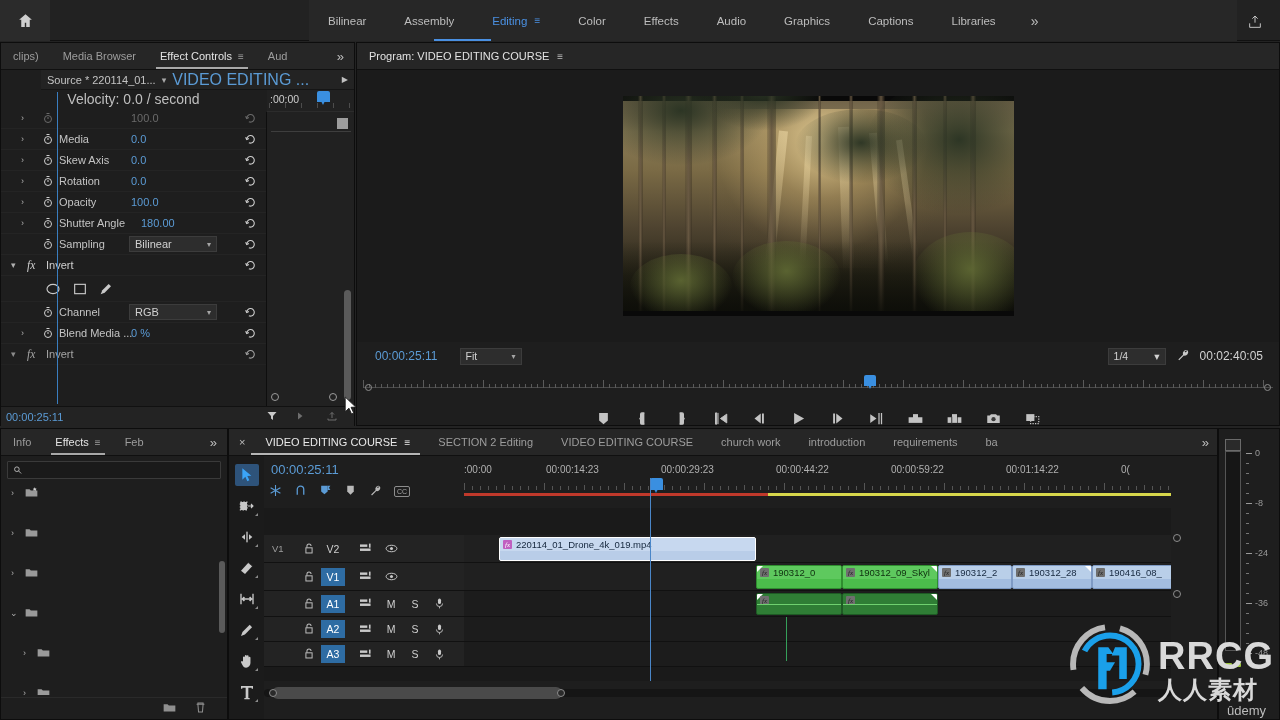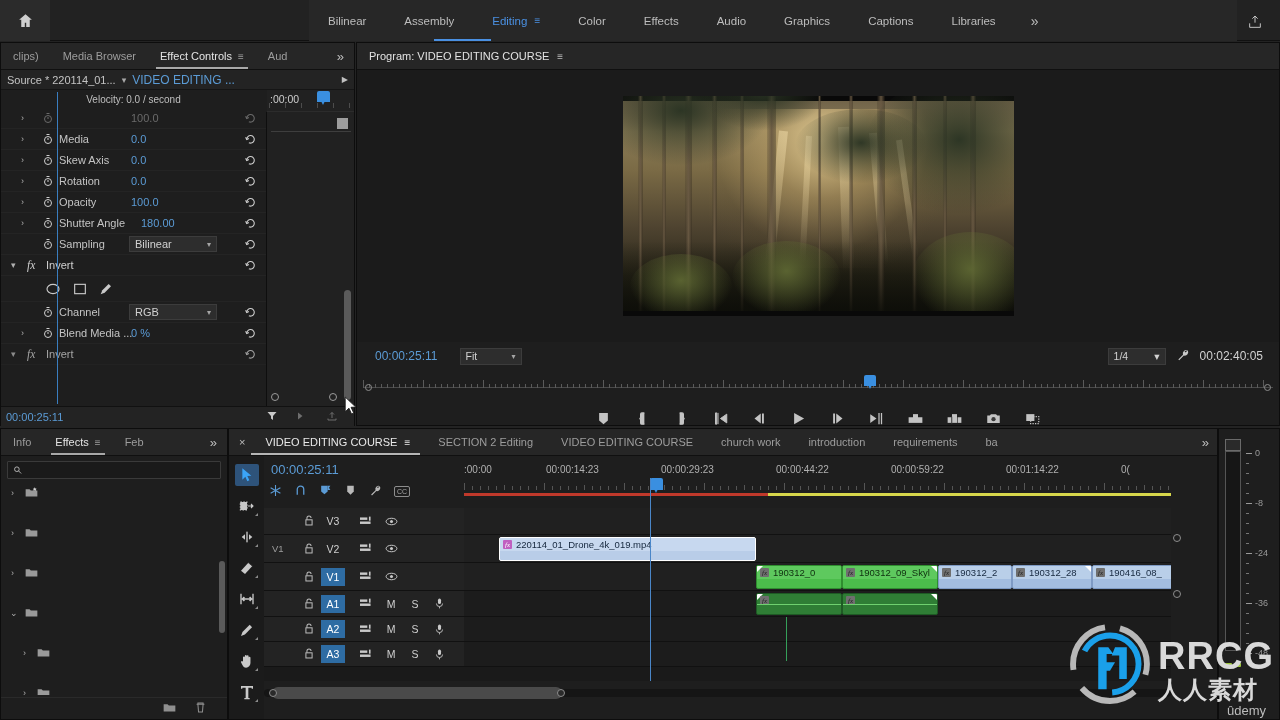--- a/index.html
+++ b/index.html
@@ -51,42 +51,42 @@
   .ptab.active { color:#e4e4e4; }
   .ptab.active:after {
     content:''; position:absolute; left:8px; right:8px; bottom:0; height:2px; background:#a8a8a8;
   }
   .ptab .hbg { font-size:10px; color:#9d9d9d; }
   .ptab-more{ margin-left:auto; padding:0 10px; font-size:13px;color:#bdbdbd;height:26px;display:flex;align-items:center;}
 
   .ec-body { position:relative; height:356px; background:#1e1e1e; overflow:hidden; }
   .ec-head {
     height:20px; display:flex; align-items:center; background:#232323;
-    border-bottom:1px solid #151515; padding-left:6px; gap:6px;
+    border-bottom:1px solid #151515; padding-left:6px; gap:6px;margin-left:40px;
   }
   .ec-src { font-size:11px; color:#c4c4c4; }
   .ec-chev { font-size:9px; color:#a8a8a8; }
-  .ec-seq { font-size:12px; color:#5b9bd5; }
+  .ec-seq { font-size:16px; color:#5b9bd5; }
   .ec-tri { font-size:8px; color:#c0c0c0; margin-left:auto; margin-right:6px;}
   .ec-divider { position:absolute; left:265px; top:42px; width:1px; height:314px; background:#0e0e0e;}
 
   .ec-left { position:absolute; left:0; top:20px; width:265px; bottom:0; }
   .ec-right { position:absolute; left:266px; top:20px; right:0; bottom:0; background:#212121;}
   .ec-ruler { height:22px; position:relative; border-bottom:1px solid #2c2c2c;}
   .ec-ruler-label{ position:absolute; left:3px; top:3px; font-size:10.5px;color:#cdcdcd;}
   .ec-ticks { position:absolute; left:0; bottom:3px; width:100%; height:7px;}
   .ec-ticks i { position:absolute; bottom:0; width:1px; height:5px; background:#4c4c4c;}
   .ec-playhead { position:absolute; left:50px; top:1px; width:13px; height:11px; background:#3a8fe0; border-radius:2px 2px 0 0;}
   .ec-playhead:after{content:'';position:absolute;left:4px;top:10px;border-left:2.5px solid transparent;border-right:2.5px solid transparent;border-top:4px solid #3a8fe0;}
   .ec-playline { position:absolute; left:56px; top:22px; width:1px; bottom:22px; background:#3a7ec0;}
   .ec-vscroll { position:absolute; right:3px; top:200px; width:7px; height:110px; background:#5a5a5a; border-radius:4px;}
 
   .ec-velocity {
     height:18px; display:flex; align-items:center; justify-content:center;
-    font-size:10px; color:#bfbfbf; position:relative;
+    font-size:14px; color:#bfbfbf; position:relative;
   }
   .ec-vel-box{ position:absolute; right:6px; top:4px; width:11px;height:11px;background:#9d9d9d;}
   .ec-val-line { height:18px; position:relative; }
   .ec-val-line .v { position:absolute; right:9px; top:2px; font-size:10.5px; color:#5b9bd5;}
   .ec-vel-tickline{position:absolute;left:270px;top:61px;width:80px;height:1px;background:#3e3e3e;}
 
   .prop-row {
     height:21px; display:flex; align-items:center; position:relative;
     border-bottom:1px solid #242424; padding-left:18px; gap:0;
   }
@@ -1180,43 +1180,20 @@
       </div>
       <div class="tr-bar">
         <div class="tr-red" style="left:0;width:304px"></div>
         <div class="tr-yellow" style="left:304px;right:0"></div>
       </div>
       <div class="tr-ph" style="left:186px"></div>
     </div>
 
     <div class="tl-tracks">
 
-      <div class="track vid" style="top:0;height:27px">
-        <div class="thead">
-          <span class="lock"><svg viewBox="0 0 14 16" fill="none" stroke="#b9b9b9" stroke-width="1.5">
-                <path d="M4 7 V4.5 a3 3 0 0 1 6 0"></path>
-                <rect x="2.5" y="7" width="9" height="7.5"></rect>
-              </svg></span>
-          <span class="tbtn" style="left:57px">V3</span>
-          <span class="tbtn" style="left:90px">
-              <svg viewBox="0 0 16 12">
-                <rect x="0" y="1" width="9" height="3"></rect>
-                <rect x="0" y="6" width="13" height="3"></rect>
-                <rect x="11" y="0" width="2" height="5"></rect>
-              </svg>
-            </span>
-          <span class="tbtn" style="left:115px">
-              <svg viewBox="0 0 24 16">
-                <ellipse cx="12" cy="8" rx="10" ry="6" fill="none" stroke="#c9c9c9" stroke-width="1.8"></ellipse>
-                <circle cx="12" cy="8" r="2.8" fill="#c9c9c9"></circle>
-              </svg>
-            </span>
-        </div>
-        <div class="tbody"></div>
-      </div>
 
       <div class="track vid" style="top:27px;height:28px">
         <div class="thead">
           <span class="tt-v1">V1</span>
           <span class="lock"><svg viewBox="0 0 14 16" fill="none" stroke="#b9b9b9" stroke-width="1.5">
                 <path d="M4 7 V4.5 a3 3 0 0 1 6 0"></path>
                 <rect x="2.5" y="7" width="9" height="7.5"></rect>
               </svg></span>
           <span class="tbtn" style="left:57px">V2</span>
           <span class="tbtn" style="left:90px">

